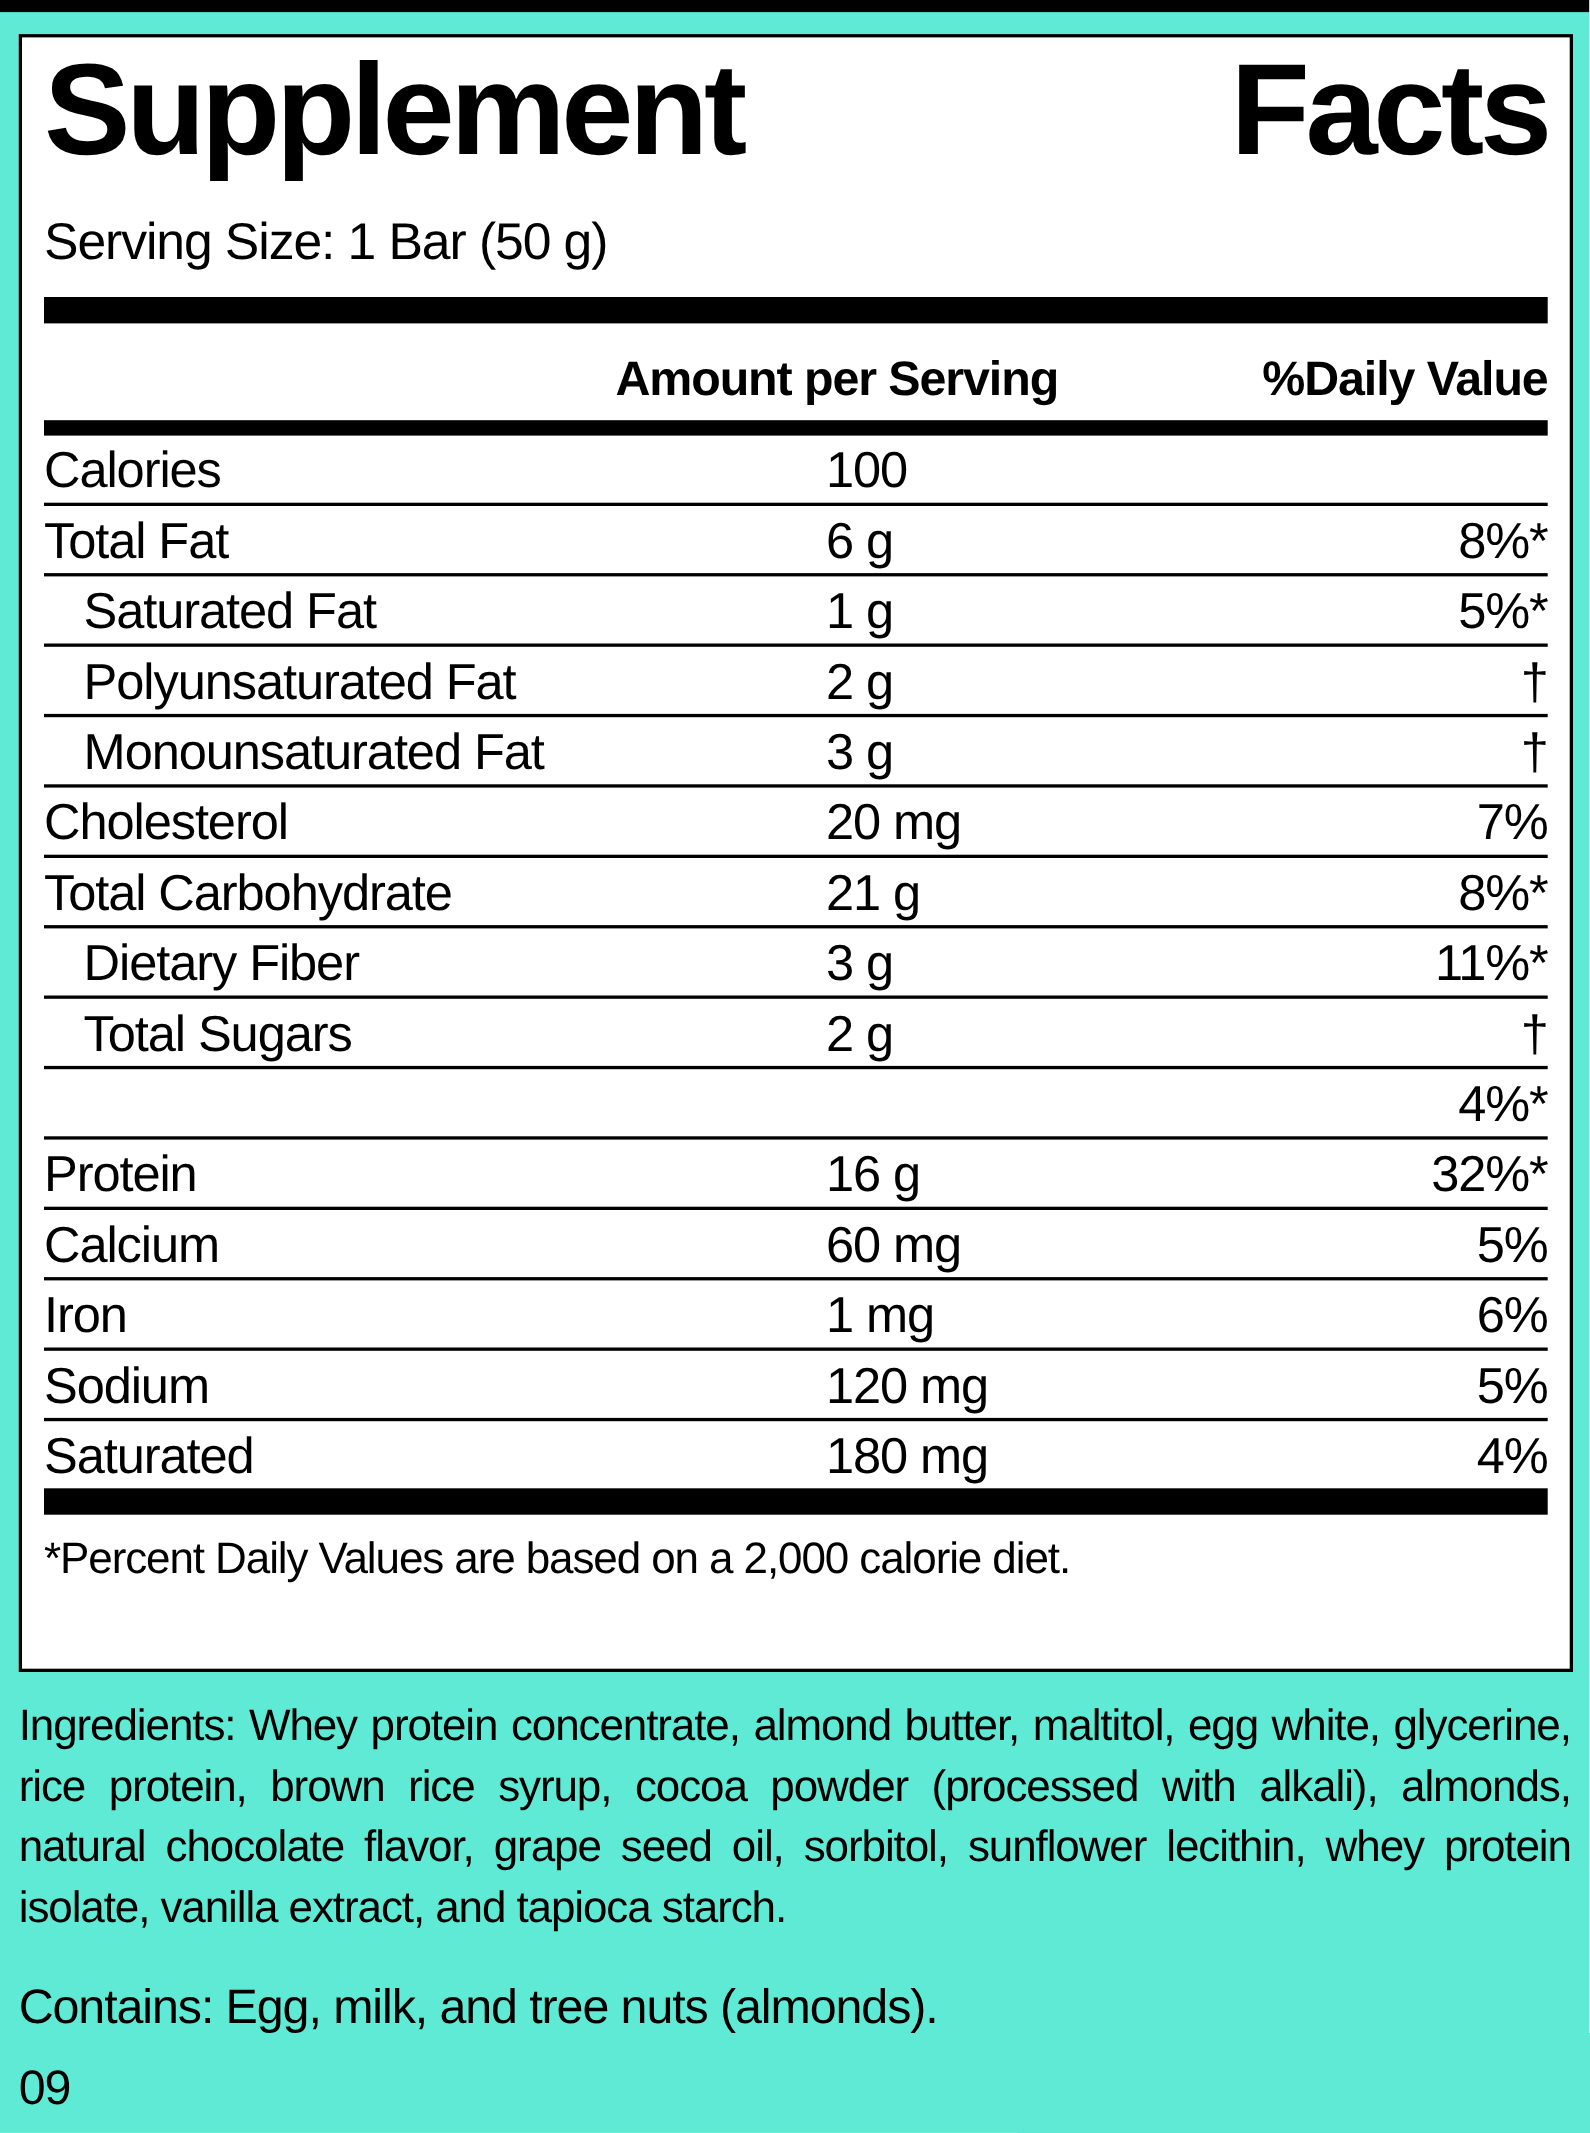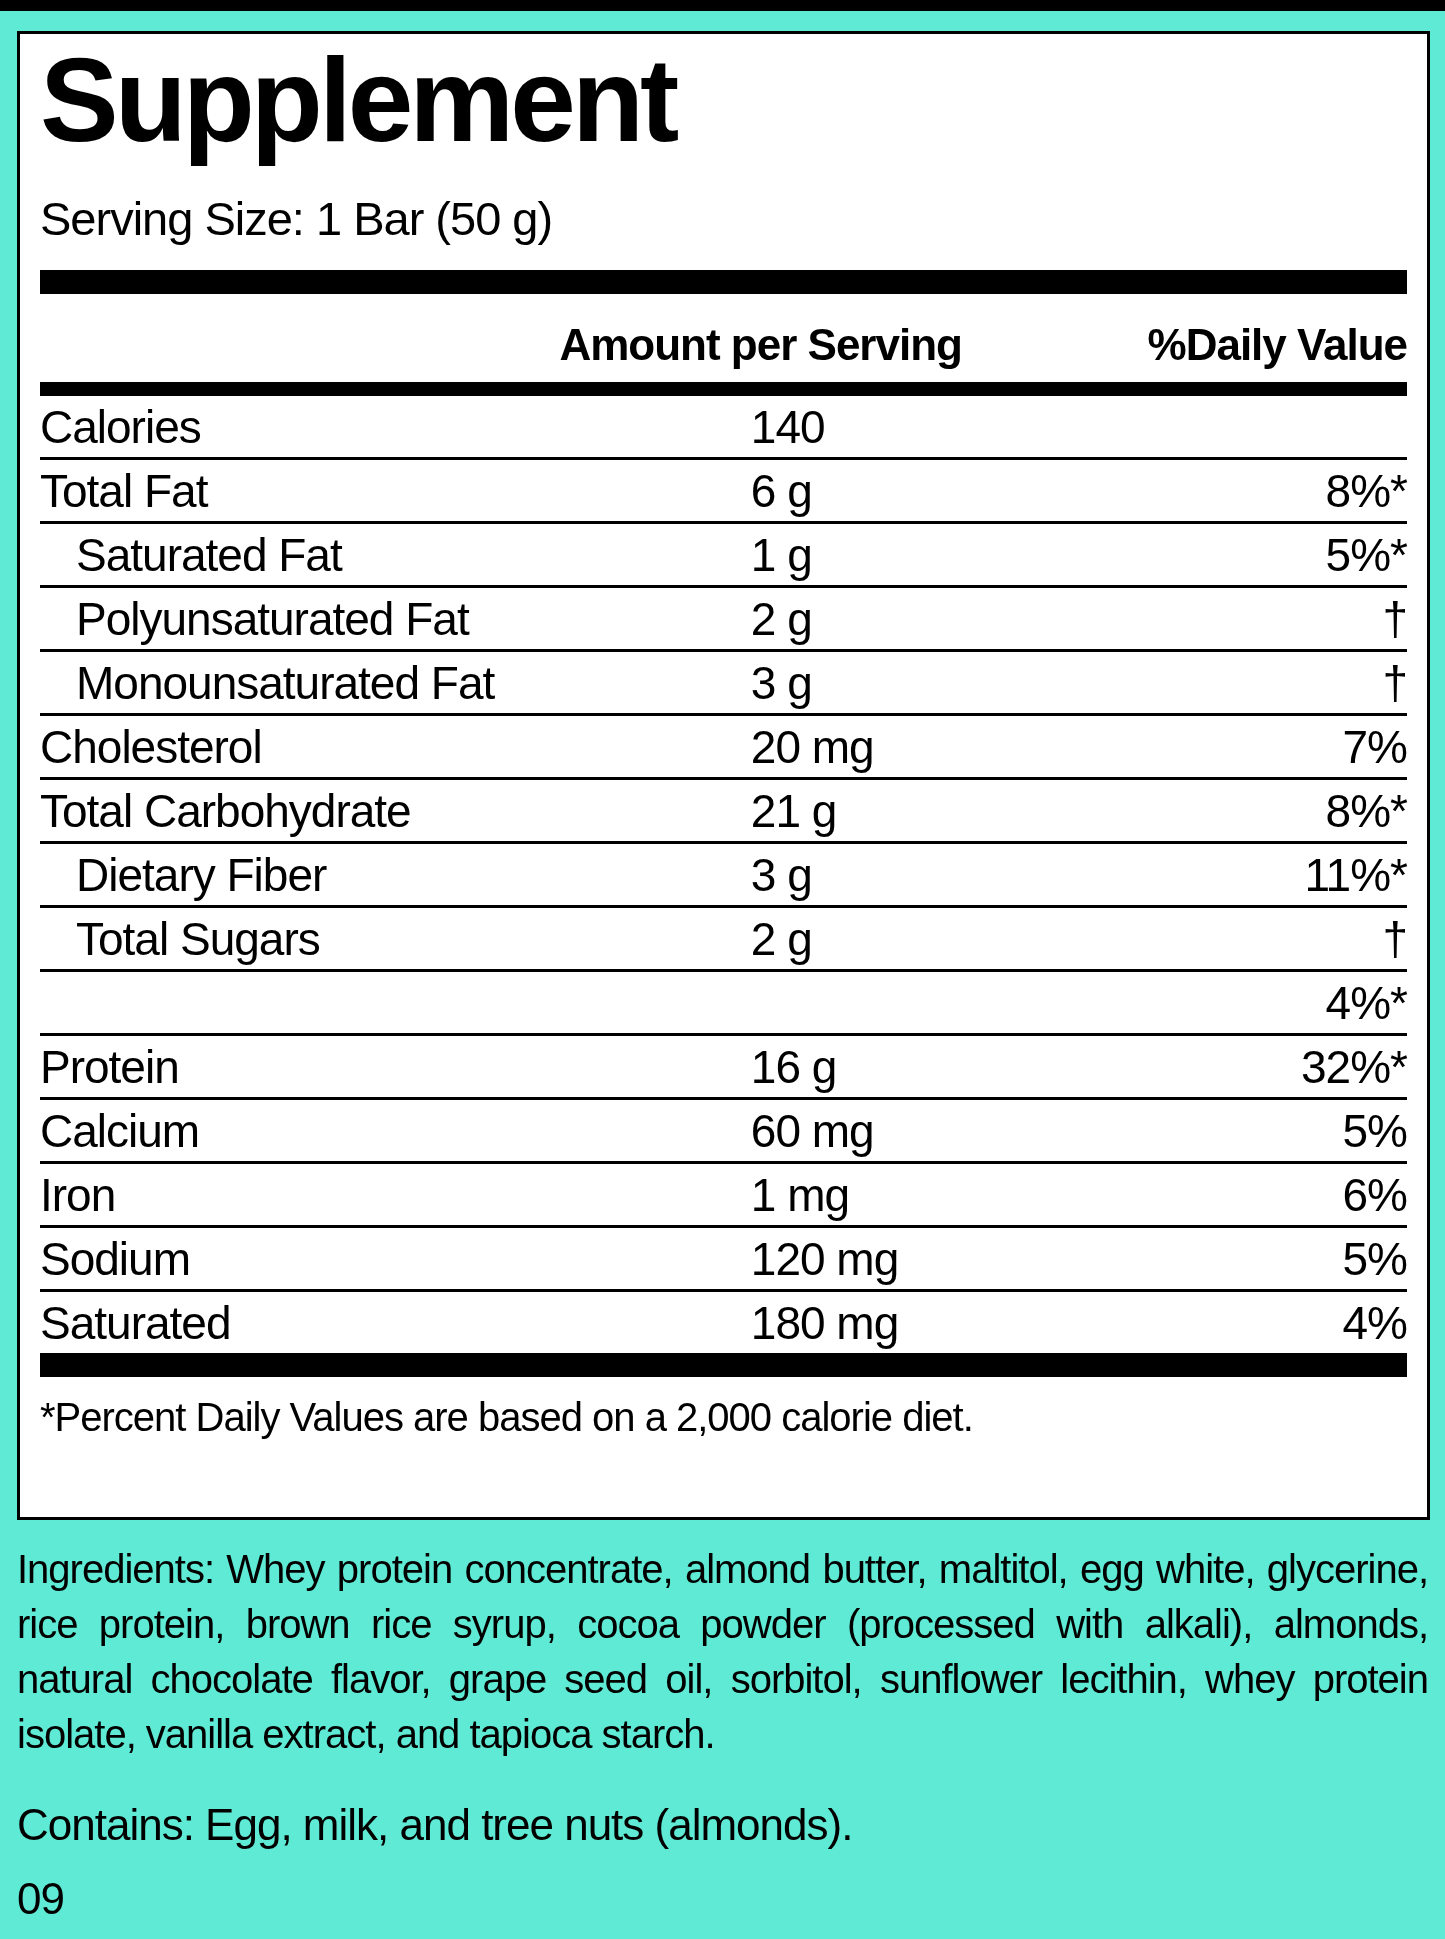--- a/index.html
+++ b/index.html
@@ -55,39 +55,40 @@
 <body>
 
 <div class="page">
 
   <div class="top-strip"></div>
 
   <div class="facts-box">
 
     <div class="title-row">
       <span>Supplement</span>
+      <span>Facts</span>
     </div>
 
     <div class="serving">Serving Size: 1 Bar (50 g)</div>
 
     <div class="bar bar-thick bar-1"></div>
 
     <div class="hdr-row">
       <span class="hdr-spacer"></span>
       <span>Amount per Serving</span>
       <span class="hdr-dv">%Daily Value</span>
     </div>
 
     <div class="bar bar-thin"></div>
 
     <div class="nutrient-table">
 
       <div class="row">
         <span class="cell lbl">Calories</span>
-        <span class="cell amt">140</span>
+        <span class="cell amt">100</span>
         <span class="cell dv"></span>
       </div>
 
       <div class="row">
         <span class="cell lbl">Total Fat</span>
         <span class="cell amt">6 g</span>
         <span class="cell dv">8%*</span>
       </div>
 
       <div class="row ind1">

